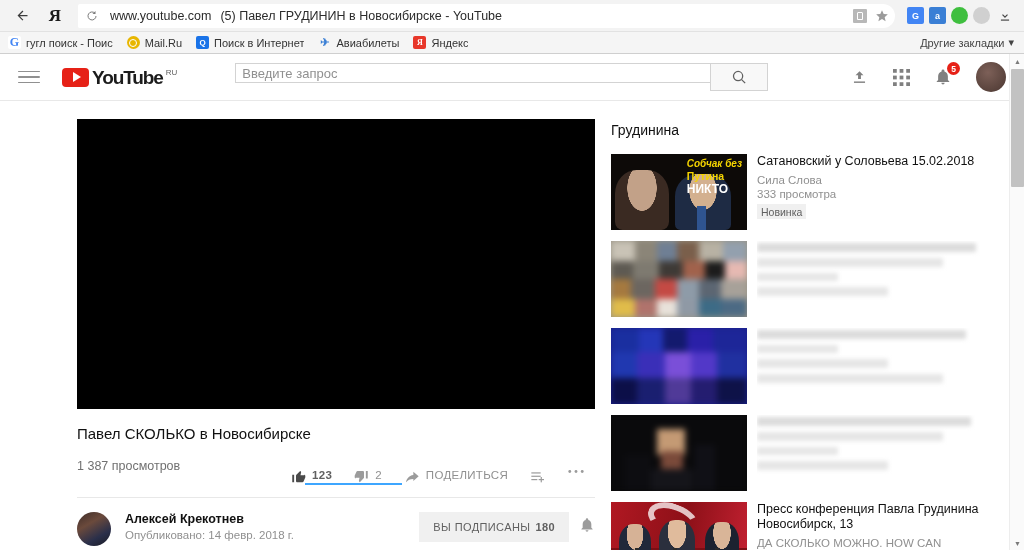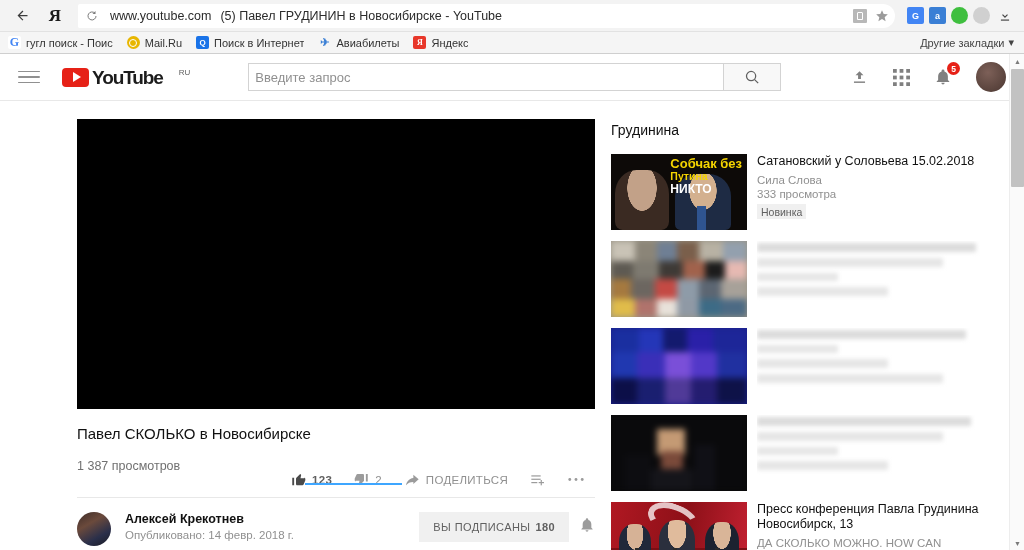--- a/index.html
+++ b/index.html
@@ -162,25 +162,25 @@
   #yt-logo { display:flex; align-items:flex-start; cursor:pointer; }
   #yt-play {
     width: 27px; height: 19px;
     background:#e62117;
     border-radius: 4px;
     display:flex; align-items:center; justify-content:center;
     margin-right: 3px;
   }
   #yt-play::after { content:''; border-left: 8px solid #fff; border-top:5px solid transparent; border-bottom:5px solid transparent; margin-left:2px;}
   #yt-word { font-size:19px; font-weight:700; color:#1c1c1c; letter-spacing:-1.1px; line-height:19px; font-family:"Liberation Sans",sans-serif;}
-  #yt-country { font-size:8px; color:#606060; margin-left:16px; line-height:9px;}
+  #yt-country { font-size:8px; color:#606060; margin-left:3px; line-height:9px;}
 
   #search-wrap { display:flex; margin-left: 58px; }
   #search-input {
-    width: 475px; height: 28px;
+    width: 475px; height: 20px;
     border: 1px solid #d3d3d3;
     border-right: none;
     background: #fff;
     padding: 0 6px;
     font-size: 13px;
     color: #333;
     outline: none;
     font-family: "Liberation Sans", sans-serif;
   }
   #search-input::placeholder { color: #909090; }
@@ -223,21 +223,21 @@
   }
   #meta-row {
     display:flex; align-items:center;
     margin-top: 13px;
     height: 22px;
     position: relative;
   }
   #view-count { font-size:12.5px; color:#707070; }
   #actions { margin-left:auto; display:flex; align-items:center; gap:0px; }
   .act {
-    display:flex; align-items:center; gap:6px;
+    display:flex; gap:6px;
     padding: 0 11px;
     font-size:11.5px; color:#909090;
     letter-spacing:0.3px;
     cursor:pointer;
     height: 22px;
     margin-top: 27px;
   }
   .act .num { font-size:11.5px; color:#606060; font-weight:600;}
   .act.dislike .num { color:#909090; font-weight:400;}
   #like-progress {
@@ -310,21 +310,21 @@
 
   
   #thumb1 { background:#0d0a08; }
   #thumb1 .t1-person-l { position:absolute; left:4px; bottom:0; width:54px; height:60px; background: radial-gradient(ellipse at 50% 30%, #c2a188 0 38%, #3a2a22 39% 100%); border-radius: 40% 40% 14% 14%;}
   #thumb1 .t1-person-r { position:absolute; left:64px; bottom:0; width:56px; height:56px; background: radial-gradient(ellipse at 50% 30%, #d3b08f 0 34%, #1e2b44 35% 100%); border-radius: 40% 40% 10% 10%;}
   #thumb1 .t1-tie { position:absolute; left:86px; bottom:0; width:9px; height:24px; background:#2f5490;}
   #thumb1 .t1-txt {
     position:absolute; right:5px; top:4px;
     text-align:left; line-height:12px;
   }
-  #thumb1 .t1a { color:#f5d400; font-size:13px; font-weight:bold; display:block;}
+  #thumb1 .t1a { color:#f5d400; font-size:10px; font-weight:bold; display:block;font-style:italic;}
   #thumb1 .t1b { color:#f5d400; font-size:10.5px; font-weight:bold; display:block;}
   #thumb1 .t1c { color:#ffffff; font-size:12px; font-weight:bold; display:block; margin-top:1px;}
   .blur-line { height:9px; background:#dcdcdc; border-radius:1px; filter: blur(2.2px); margin-bottom:6px;}
   .blur-line.short { width:55%; }
   .blur-line.med { width:78%; }
   .blur-line.tiny { width:34%; height:8px;}
   .blur-line.lt { background:#e6e6e6; }
 
   #thumb-last { background:#7a0e14; }
   #thumb-last .tl-banner { position:absolute; left:0; top:0; width:100%; height:46px; background: linear-gradient(100deg,#b01822 0%, #8d1018 55%, #c02030 100%);}

